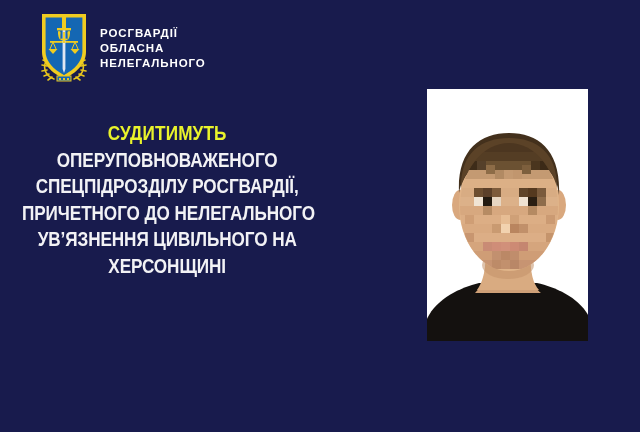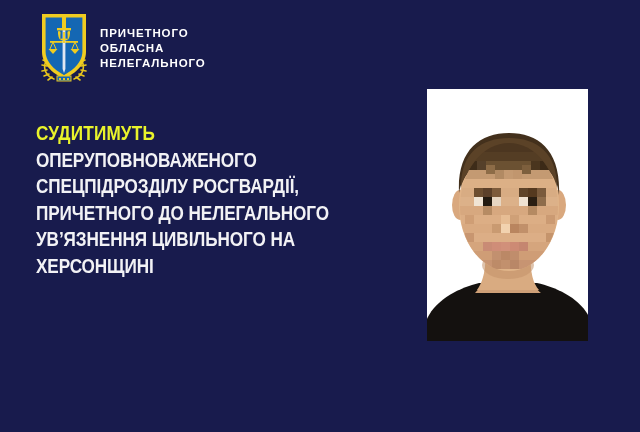--- a/index.html
+++ b/index.html
@@ -35,22 +35,23 @@
     font-size: 11.5px;
     font-weight: 700;
     letter-spacing: 0.9px;
     line-height: 1.02;
     white-space: nowrap;
   }
 
   
   .headline {
     position: absolute;
-    left: 36px; top: 120px;
+    left: 22px; top: 120px;
     width: 330px;
+    text-align: center;
   }
   .headline-line {
     font-size: 19.5px;
     font-weight: 700;
     line-height: 1.365;
     letter-spacing: -0.1px;
     color: #f2f2f5;
     white-space: nowrap;
     transform: scaleX(0.88);
     transform-origin: left center;
@@ -118,21 +119,21 @@
         <rect x="19" y="68" width="14" height="5" fill="#1467b3" stroke="#e8c51d" stroke-width="1"></rect>
         <g fill="#e8c51d">
           <rect x="21" y="70" width="2" height="2"></rect>
           <rect x="25" y="70" width="2" height="2"></rect>
           <rect x="29" y="70" width="2" height="2"></rect>
         </g>
       </svg>
     </span>
 
     <div class="brand-text">
-      <div class="brand-line">ПРИЧЕТНОГО</div>
+      <div class="brand-line">РОСГВАРДІЇ</div>
       <div class="brand-line">ОБЛАСНА</div>
       <div class="brand-line">НЕЛЕГАЛЬНОГО</div>
     </div>
   </div>
 
   <div class="headline">
     <div class="headline-line accent">СУДИТИМУТЬ</div>
     <div class="headline-line">ОПЕРУПОВНОВАЖЕНОГО</div>
     <div class="headline-line">СПЕЦПІДРОЗДІЛУ РОСГВАРДІЇ,</div>
     <div class="headline-line">ПРИЧЕТНОГО ДО НЕЛЕГАЛЬНОГО</div>

